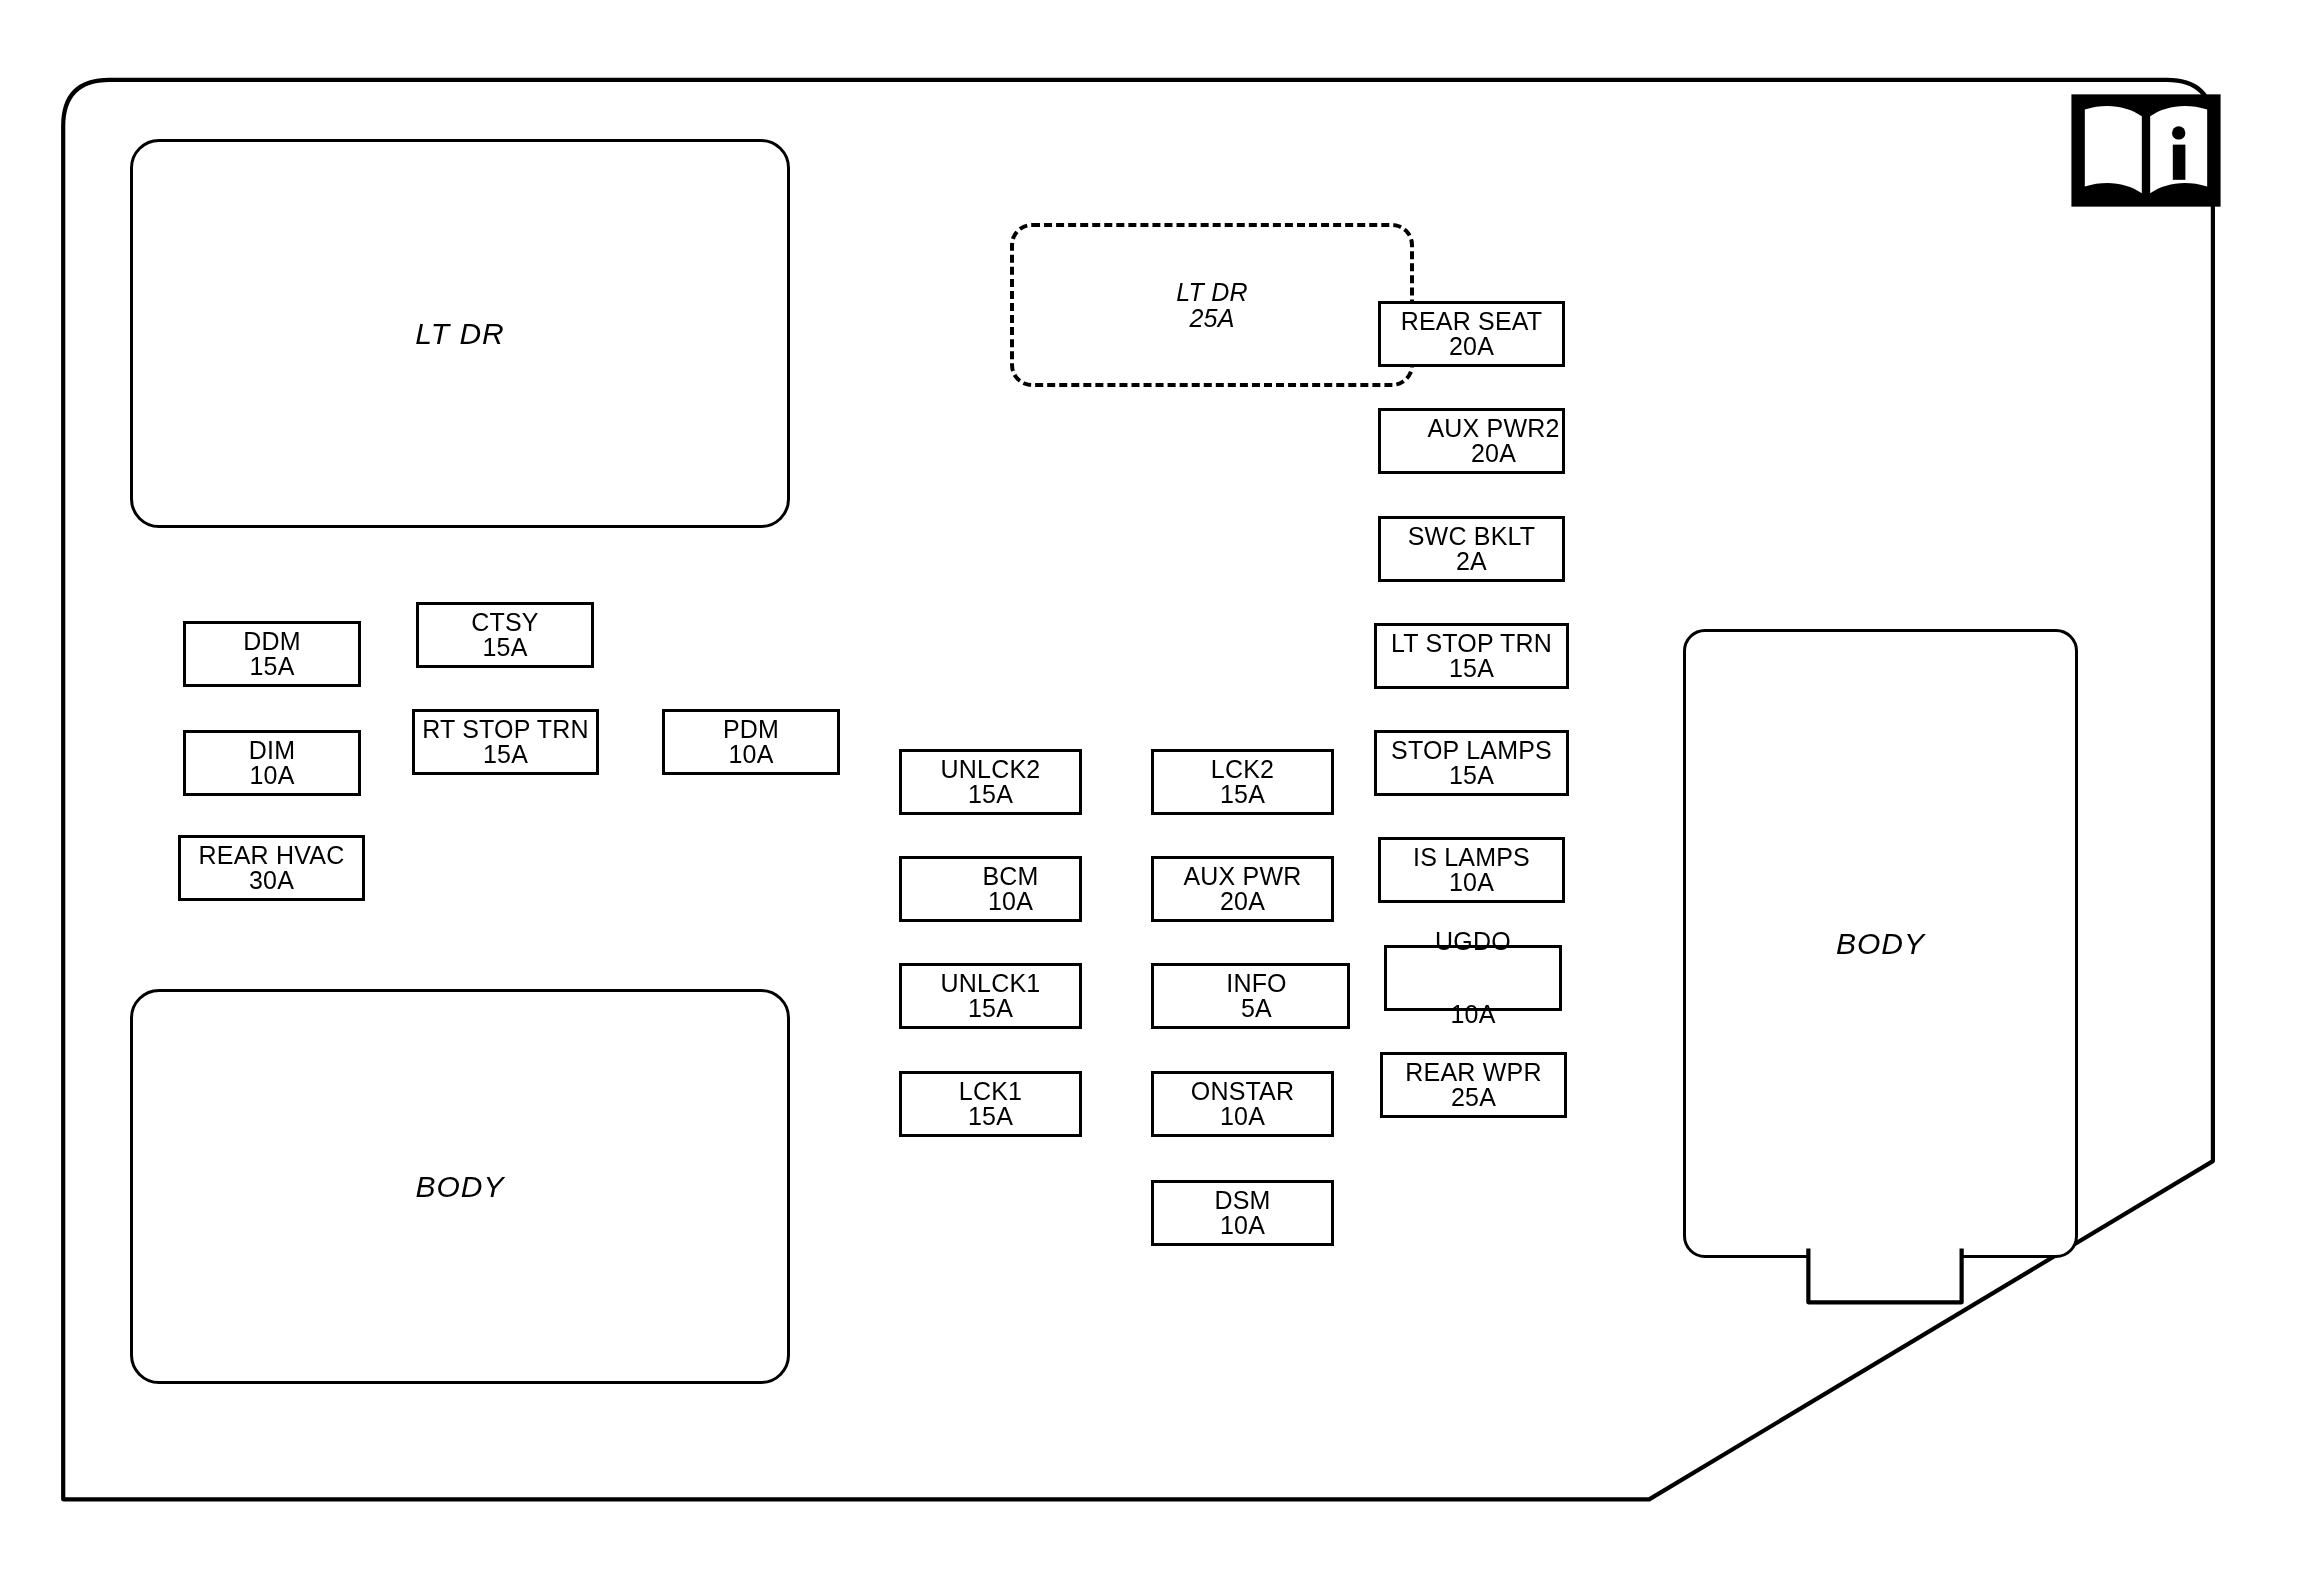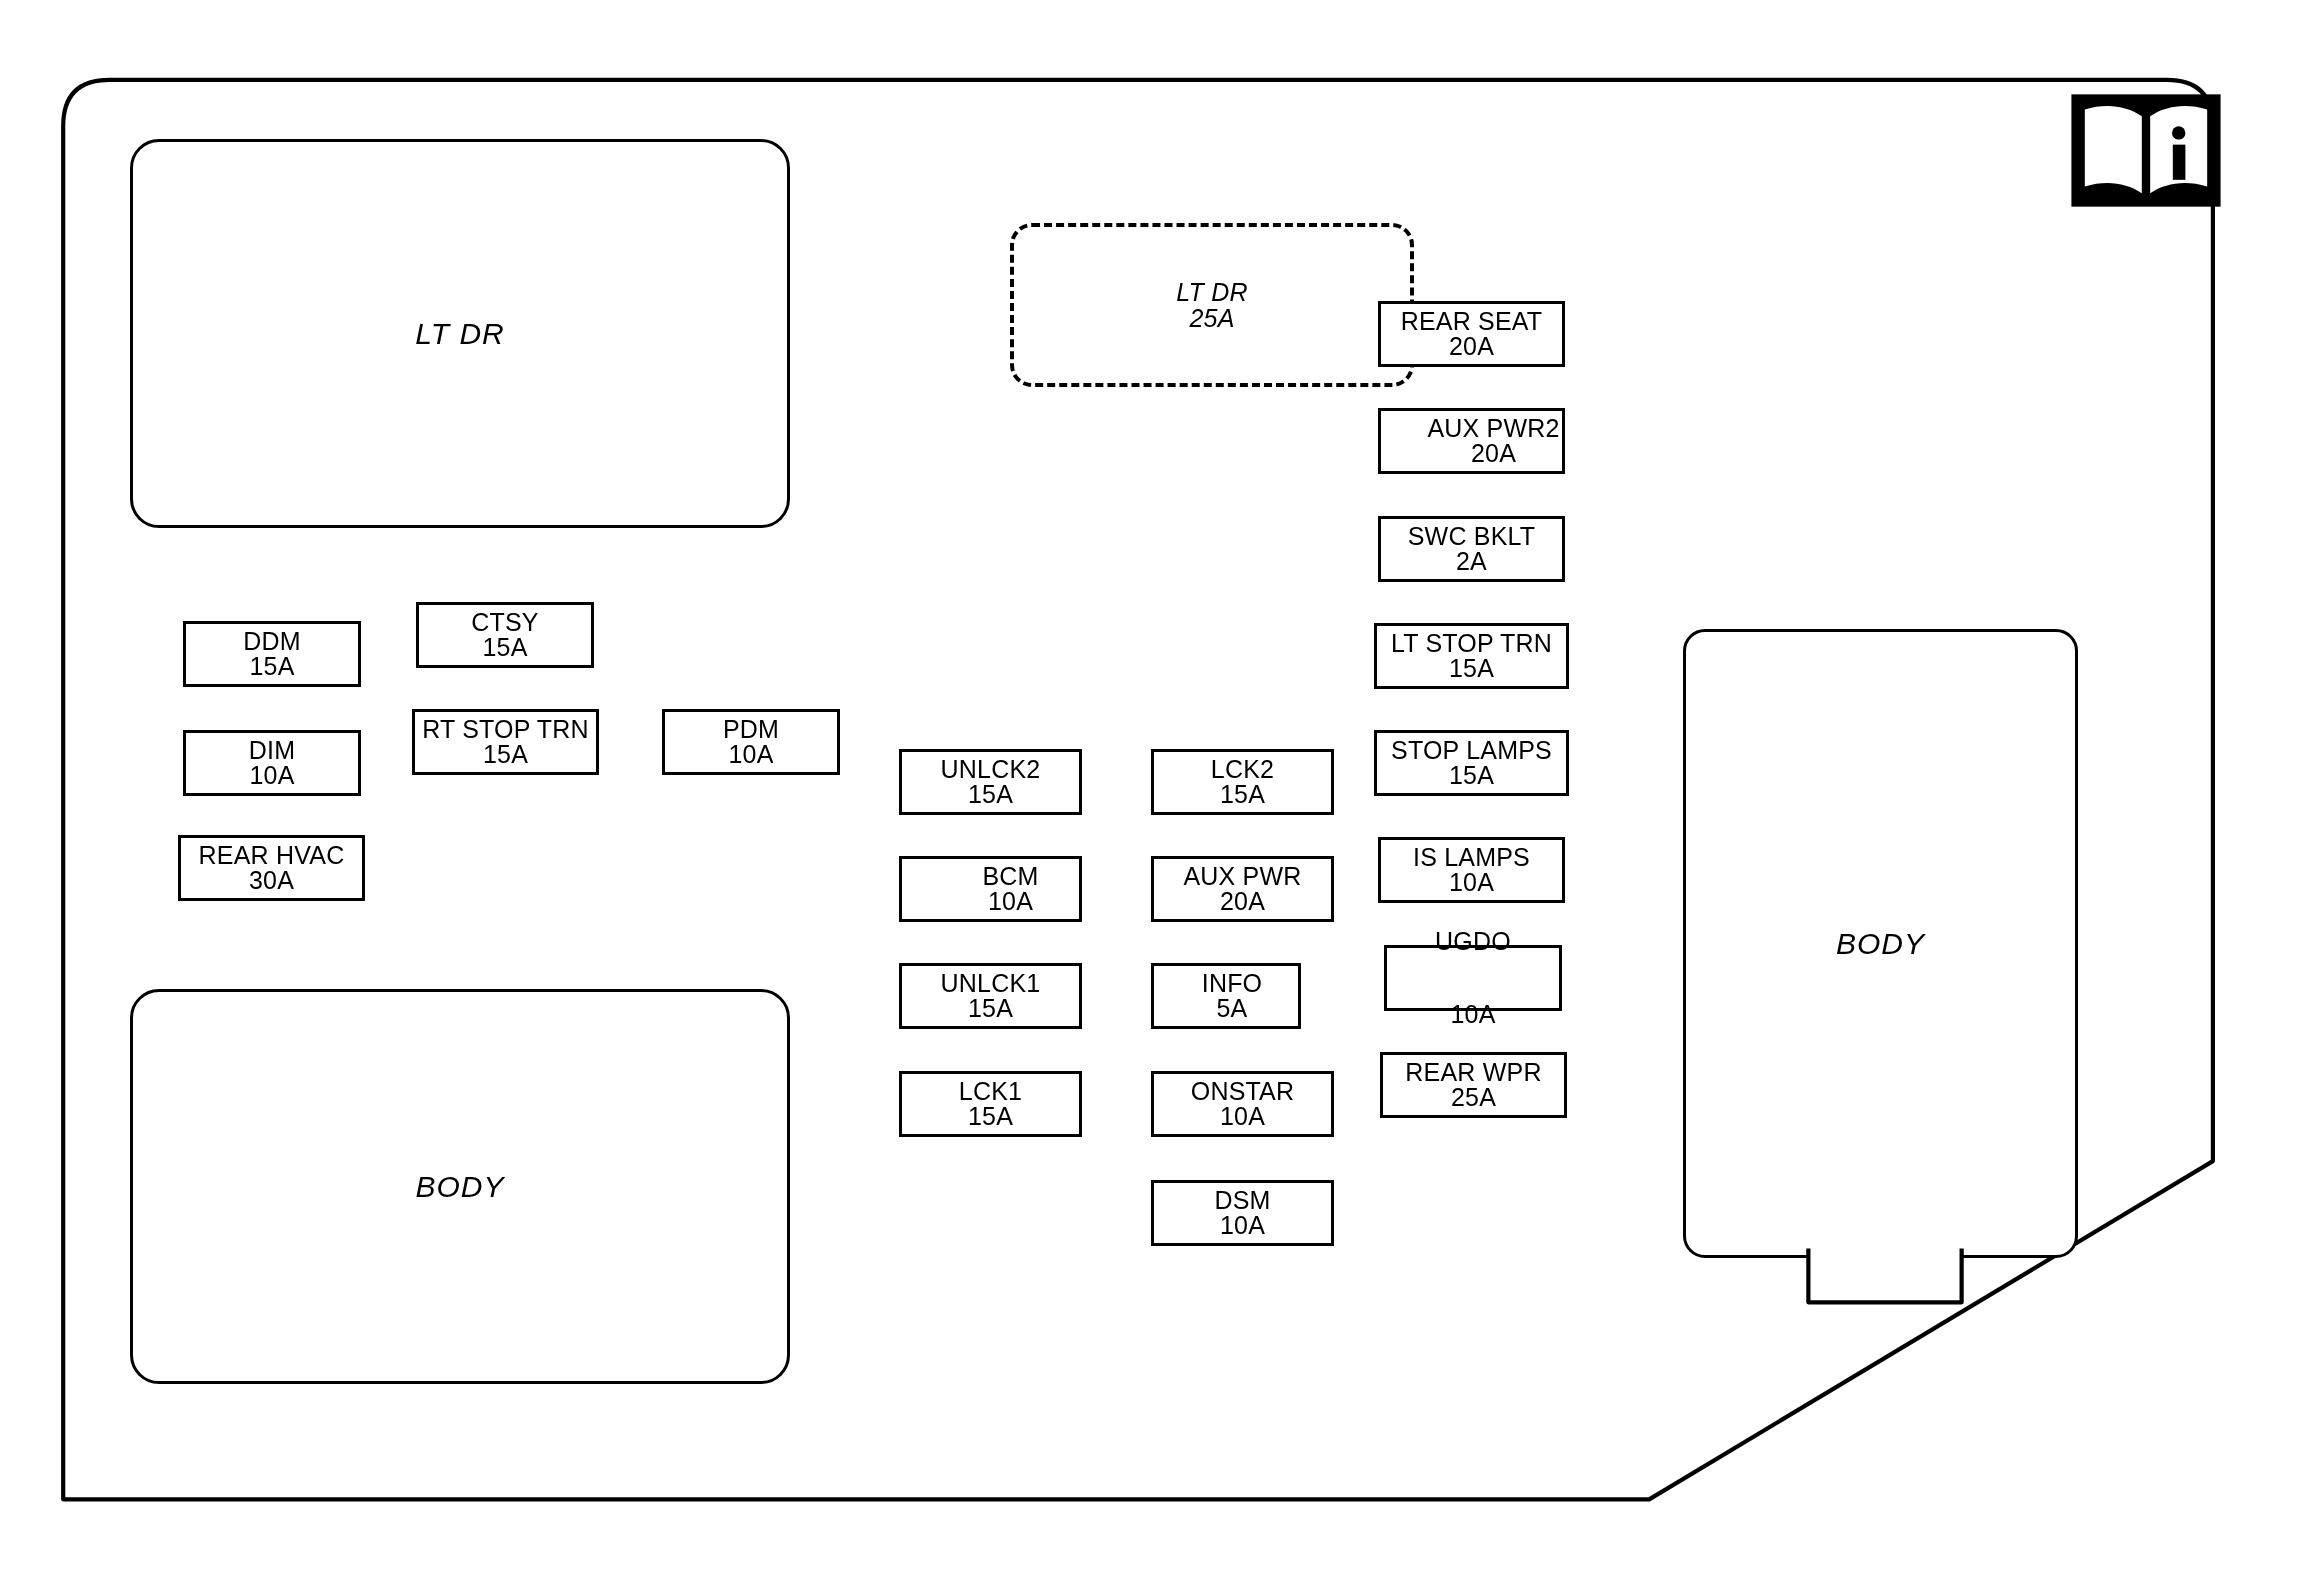--- a/index.html
+++ b/index.html
@@ -177,21 +177,21 @@
   <div class="fuse" style="left:1151px; top:749px; width:183px; height:66px;">
     <span class="lbl">LCK2</span>
     <span class="amp">15A</span>
   </div>
 
   <div class="fuse" style="left:1151px; top:856px; width:183px; height:66px;">
     <span class="lbl">AUX PWR</span>
     <span class="amp">20A</span>
   </div>
 
-  <div class="fuse" style="left:1151px; top:963px; width:150px; height:66px;padding-left:12px;">
+  <div class="fuse" style="left:1151px; top:963px; width:199px; height:66px;padding-left:12px;">
     <span class="lbl">INFO</span>
     <span class="amp">5A</span>
   </div>
 
   <div class="fuse" style="left:1151px; top:1071px; width:183px; height:66px;">
     <span class="lbl">ONSTAR</span>
     <span class="amp">10A</span>
   </div>
 
   <div class="fuse" style="left:1151px; top:1180px; width:183px; height:66px;">

